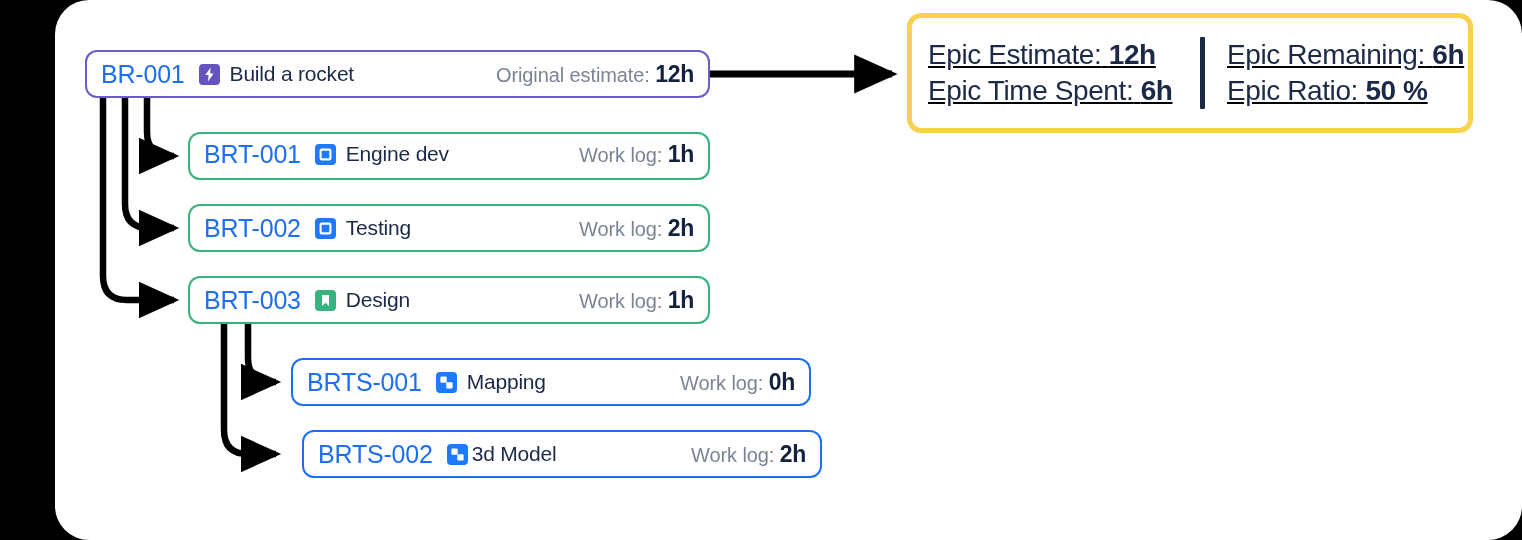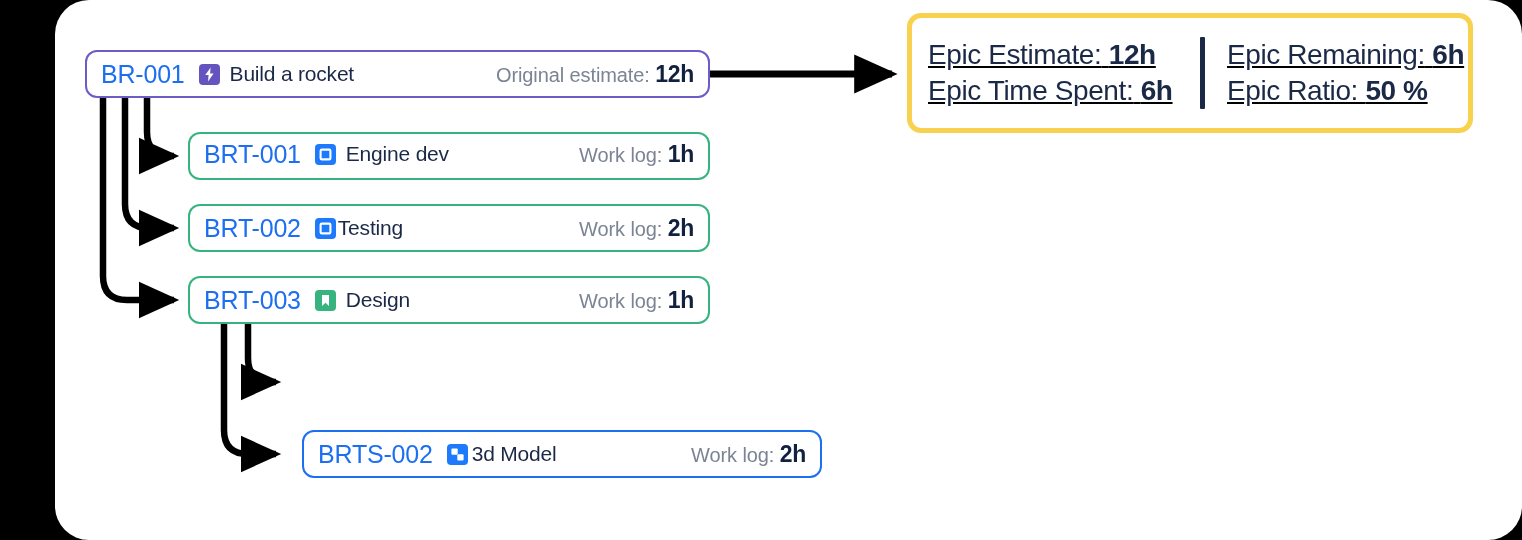--- a/index.html
+++ b/index.html
@@ -197,41 +197,55 @@
     </span>
   </div>
 
   <div class="node task" style="left:188px; top:204px; width:522px; padding:0 14px 0 14px;">
     <span class="key">BRT-002</span>
     <span class="type-icon icon-task" style="margin-left:14px;">
       <svg viewBox="0 0 21 21">
           <rect x="5.6" y="5.6" width="9.8" height="9.8" rx="1.2" fill="none" stroke="#ffffff" stroke-width="2.1"></rect>
         </svg>
     </span>
-    <span class="summary" style="margin-left:2px;">Testing</span>
+    <span class="summary" style="margin-left:10px;">Testing</span>
     <span class="metric">
       <span>Work log:</span>
       <b>2h</b>
     </span>
   </div>
 
   <div class="node task" style="left:188px; top:276px; width:522px; padding:0 14px 0 14px;">
     <span class="key">BRT-003</span>
     <span class="type-icon icon-story" style="margin-left:14px;">
       <svg viewBox="0 0 21 21">
           <path d="M7.0 5.1 L14.0 5.1 L14.0 15.9 L10.5 12.7 L7.0 15.9 Z" fill="#ffffff"></path>
         </svg>
     </span>
     <span class="summary" style="margin-left:10px;">Design</span>
     <span class="metric">
       <span>Work log:</span>
       <b>1h</b>
     </span>
   </div>
 
+  <div class="node subtask" style="left:291px; top:358px; width:520px; padding:0 14px 0 14px;">
+    <span class="key">BRTS-001</span>
+    <span class="type-icon icon-subtask" style="margin-left:14px;">
+      <svg viewBox="0 0 21 21">
+        <rect x="4.4" y="4.4" width="6.3" height="6.3" rx="1" fill="#ffffff"></rect>
+        <rect x="10.3" y="10.3" width="6.3" height="6.3" rx="1" fill="#ffffff"></rect>
+      </svg>
+    </span>
+    <span class="summary" style="margin-left:10px;">Mapping</span>
+    <span class="metric">
+      <span>Work log:</span>
+      <b>0h</b>
+    </span>
+  </div>
 
   <div class="node subtask" style="left:291px; top:430px; width:520px; padding:0 14px 0 14px;margin-left:11px;">
     <span class="key">BRTS-002</span>
     <span class="type-icon icon-subtask" style="margin-left:14px;">
       <svg viewBox="0 0 21 21">
         <rect x="4.4" y="4.4" width="6.3" height="6.3" rx="1" fill="#ffffff"></rect>
         <rect x="10.3" y="10.3" width="6.3" height="6.3" rx="1" fill="#ffffff"></rect>
       </svg>
     </span>
     <span class="summary" style="margin-left:4px;">3d Model</span>

